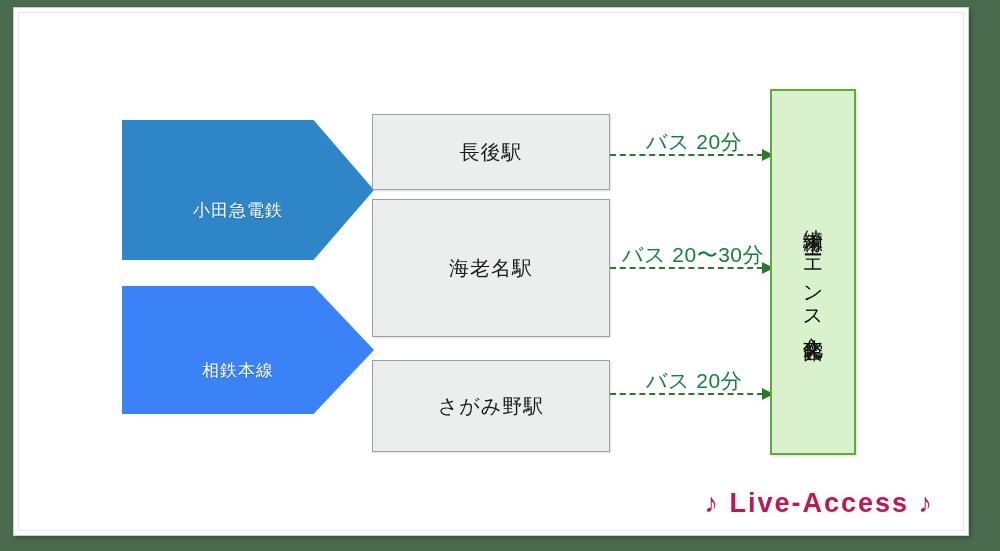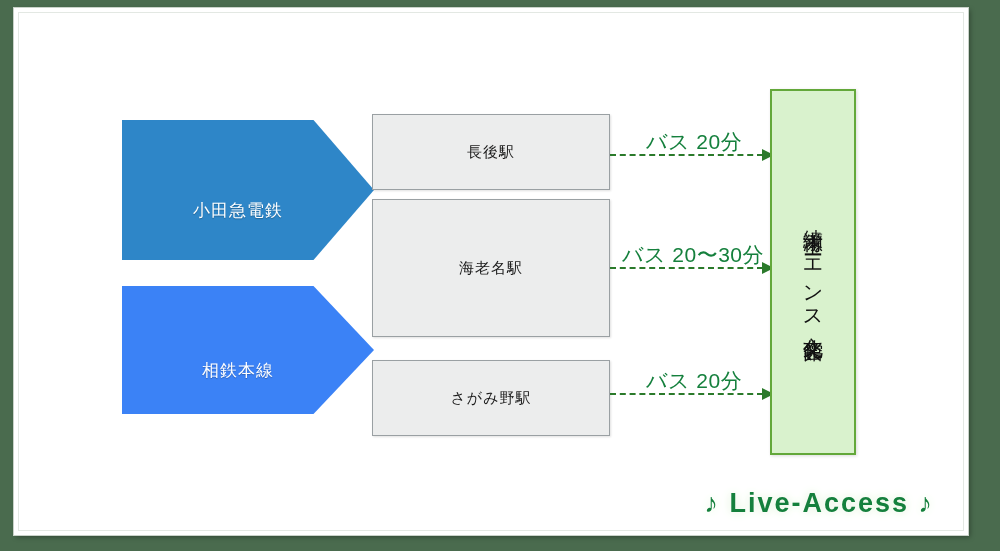--- a/index.html
+++ b/index.html
@@ -78,29 +78,29 @@
   }
 
   
   .station-box {
     position: absolute;
     background: #eceded;
     border: 1px solid #9aa0a3;
     display: flex;
     align-items: center;
     justify-content: center;
-    font-size: 15px;
+    font-size: 20px;
     color: #1a1a1a;
     letter-spacing: 1px;
     box-sizing: border-box;
     box-shadow: 1px 1px 2px rgba(0,0,0,0.12);
   }
   #station-chogo     { left: 358px; top: 106px; width: 238px; height: 76px; }
   #station-ebina     { left: 358px; top: 191px; width: 238px; height: 138px; }
-  #station-sagamino  { left: 358px; top: 352px; width: 238px; height: 76px; }
+  #station-sagamino  { left: 358px; top: 352px; width: 238px; height: 92px; }
 
   
   .bus-link {
     position: absolute;
     height: 2px;
     left: 596px;
     width: 164px;
   }
   .bus-link .dash {
     position: absolute;
@@ -165,21 +165,21 @@
     position: absolute;
     left: 690px;
     top: 472px;
     width: 230px;
     height: 46px;
     display: flex;
     align-items: center;
     justify-content: flex-end;
     font-size: 27px;
     font-weight: bold;
-    color: #15803d;
+    color: #be185d;
     letter-spacing: 2px;
     white-space: nowrap;
     text-shadow: 0 0 9px #eaf6e4, 0 0 14px #eaf6e4;
   }
 </style>
 </head>
 <body>
 
 <div id="slide-frame">
   <div id="slide-inner"></div>

